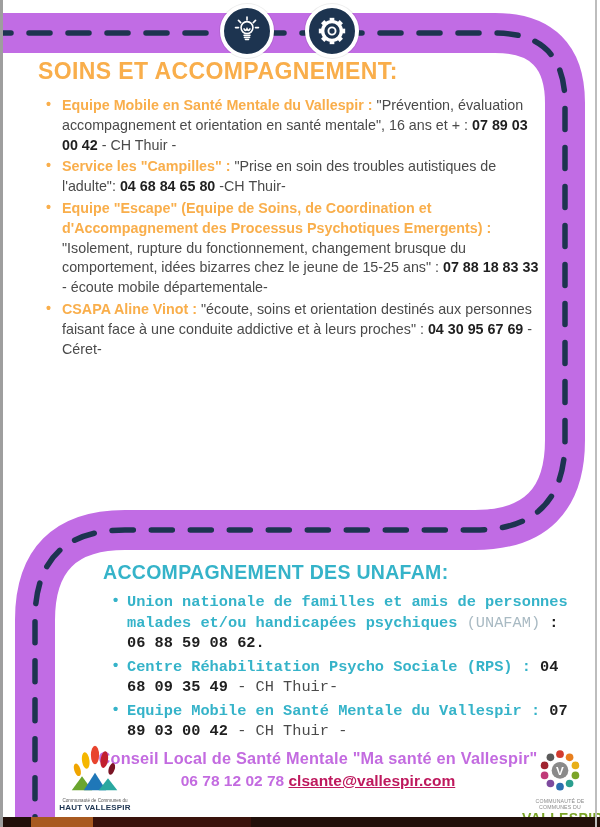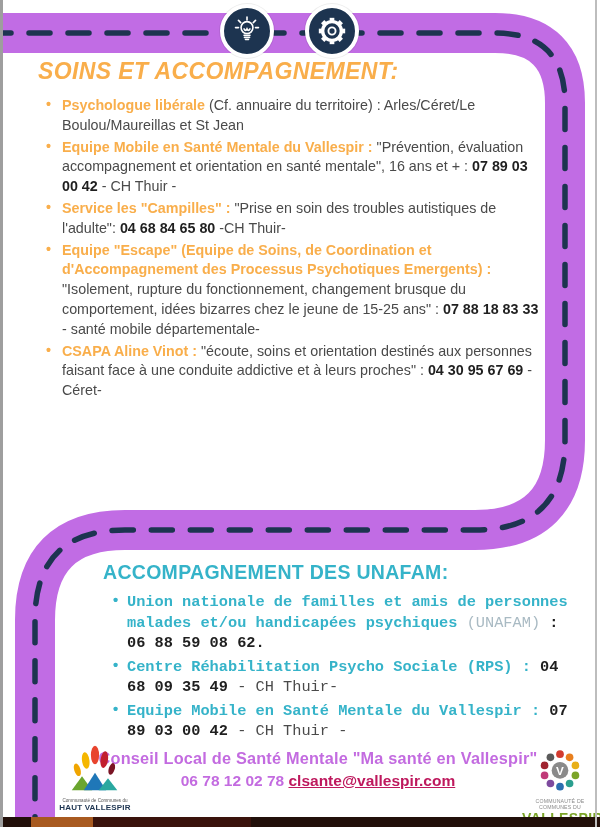--- a/index.html
+++ b/index.html
@@ -14,21 +14,21 @@
     background:#1d3450;border:4px solid #ffffff;
     box-shadow:0 0 0 1px rgba(0,0,0,.07);
     display:flex;align-items:center;justify-content:center;
   }
   #icon-bulb{left:220px;top:4px;}
   #icon-gear{left:305px;top:4px;}
 
   
   .title1{
     position:absolute;z-index:2;left:38px;top:58px;margin:0;
-    font-size:23px;font-weight:bold;letter-spacing:.4px;color:#f9ae4b;font-style:italic;
+    font-size:23px;font-weight:bold;letter-spacing:.4px;color:#f9ae4b;
   }
   ul.svc{list-style:none;margin:0;padding:0;position:absolute;z-index:2;}
   ul.svc li{position:relative;padding-left:24px;}
   ul.svc li::before{content:"\2022";position:absolute;left:8px;top:-1px;font-weight:bold;}
   .list1{left:38px;top:96px;width:507px;}
   .list1 li{font-size:14.3px;line-height:19.8px;color:#4a4a4a;margin-bottom:2px;}
   .list1 li::before{color:#f9ae4b;}
   .list1 .lead{color:#f9ae4b;font-weight:bold;}
   .phone{color:#1f1f1f;font-weight:bold;}
 
@@ -96,30 +96,27 @@
         <path d="M11.51 11.51 L9.04 9.04"></path>
       <path d="M20 8 V4.5"></path>
         <path d="M28.49 11.51 L30.96 9.04"></path>
     </g>
   </svg>
 </div>
 
 <h1 class="title1">SOINS ET ACCOMPAGNEMENT:</h1>
 <ul class="svc list1">
   <li>
-    <span class="lead">Psychologue libérale</span><span class="pre"> (Cf. annuaire du territoire) : Arles/Céret/Le Boulou/Maureillas et St Jean</span><span class="phone"></span><span class="post"></span>
-  </li>
-  <li>
     <span class="lead">Equipe Mobile en Santé Mentale du Vallespir : </span><span class="pre">"Prévention, évaluation accompagnement et orientation en santé mentale", 16 ans et + : </span><span class="phone">07 89 03 00 42</span><span class="post"> - CH Thuir -</span>
   </li>
   <li>
     <span class="lead">Service les "Campilles" : </span><span class="pre">"Prise en soin des troubles autistiques de l'adulte": </span><span class="phone">04 68 84 65 80</span><span class="post"> -CH Thuir-</span>
   </li>
   <li>
-    <span class="lead">Equipe "Escape" (Equipe de Soins, de Coordination et d'Accompagnement des Processus Psychotiques Emergents) : </span><span class="pre">"Isolement, rupture du fonctionnement, changement brusque du comportement, idées bizarres chez le jeune de 15-25 ans" : </span><span class="phone">07 88 18 83 33</span><span class="post"> - santé mobile départementale-</span>
+    <span class="lead">Equipe "Escape" (Equipe de Soins, de Coordination et d'Accompagnement des Processus Psychotiques Emergents) : </span><span class="pre">"Isolement, rupture du fonctionnement, changement brusque du comportement, idées bizarres chez le jeune de 15-25 ans" : </span><span class="phone">07 88 18 83 33</span><span class="post"> - écoute mobile départementale-</span>
   </li>
   <li>
     <span class="lead">CSAPA  Aline Vinot : </span><span class="pre">"écoute, soins et orientation destinés aux personnes faisant face à une conduite addictive et à leurs proches" : </span><span class="phone">04 30 95 67 69</span><span class="post"> - Céret-</span>
   </li>
 </ul>
 
 <h2 class="title2">ACCOMPAGNEMENT DES UNAFAM:</h2>
 <ul class="svc list2">
   <li>
     <span class="lead">Union nationale de familles et amis de personnes malades et/ou handicapées psychiques</span><span class="light"> (UNAFAM)</span><span class="phone"> : 06 88 59 08 62.</span><span class="post"></span>

